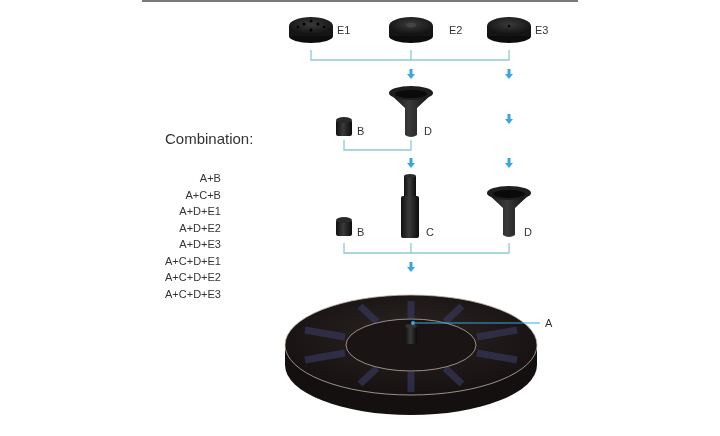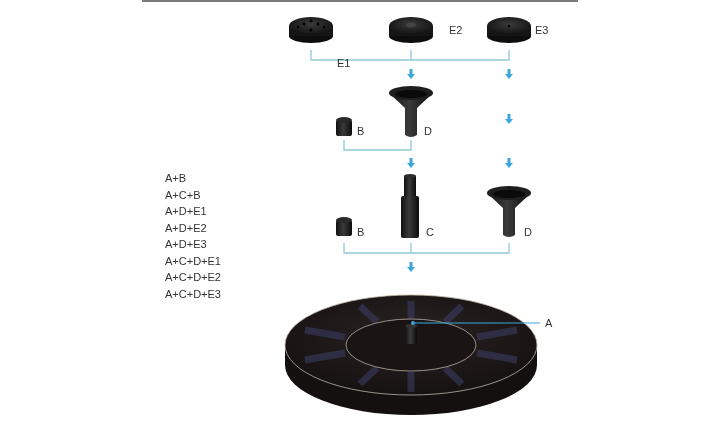--- a/index.html
+++ b/index.html
@@ -1,29 +1,30 @@
 <!DOCTYPE html>
 <html><head>
 <meta charset="utf-8">
 <style>
   html, body { margin:0; padding:0; background:#fff; }
   body { width:720px; height:436px; position:relative; overflow:hidden; font-family:"Liberation Sans", sans-serif; }
   .topline { position:absolute; left:142px; top:0; width:436px; height:2px; background:#7a7a7a; }
   .title { position:absolute; left:165px; top:130px; font-size:15px; line-height:18px; color:#333; }
   .combos { position:absolute; left:165px; top:170px; font-size:11px; color:#333; }
-  .combos div { height:16.5px; line-height:16.5px; }
+  .combos div { height:16.5px; line-height:16.5px;text-align:right; }
   .lbl { position:absolute; font-size:11px; color:#333; }
   svg.diagram { position:absolute; left:0; top:0; }
 </style>
 </head>
 <body>
 
 <div class="topline"></div>
 
 <div class="title">
+  <div>Combination:</div>
 </div>
 
 <div class="combos">
   <div>A+B</div>
   <div>A+C+B</div>
   <div>A+D+E1</div>
   <div>A+D+E2</div>
   <div>A+D+E3</div>
   <div>A+C+D+E1</div>
   <div>A+C+D+E2</div>
@@ -136,21 +137,21 @@
       <line x1="462" y1="384" x2="445" y2="368"></line>
     </g>
     <ellipse cx="411" cy="345" rx="65" ry="26" fill="#1a1514" stroke="#b7afa5" stroke-width="0.8"></ellipse>
     <rect x="405" y="326" width="12" height="18" fill="url(#tube)"></rect>
     <ellipse cx="411" cy="326" rx="6" ry="2" fill="#333"></ellipse>
     <circle cx="413" cy="323" r="2" fill="#3aa6dc"></circle>
     <line x1="415" y1="323" x2="540" y2="323" stroke="#3aa6dc" stroke-width="1"></line>
   </g>
 </svg>
 
-<div class="lbl" style="left:337px;top:24px;margin-top:33px;">E1</div>
+<div class="lbl" style="left:337px;top:24px;">E1</div>
 <div class="lbl" style="left:449px;top:24px;">E2</div>
 <div class="lbl" style="left:535px;top:24px;">E3</div>
 <div class="lbl" style="left:357px;top:125px;">B</div>
 <div class="lbl" style="left:424px;top:125px;">D</div>
 <div class="lbl" style="left:357px;top:226px;">B</div>
 <div class="lbl" style="left:426px;top:226px;">C</div>
 <div class="lbl" style="left:524px;top:226px;">D</div>
 <div class="lbl" style="left:545px;top:317px;">A</div>
 
 </body></html>

